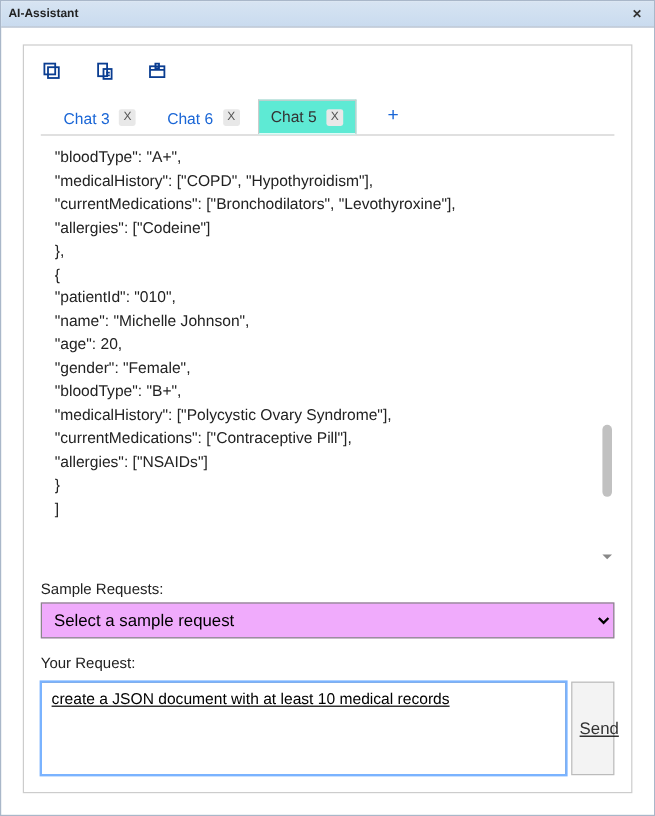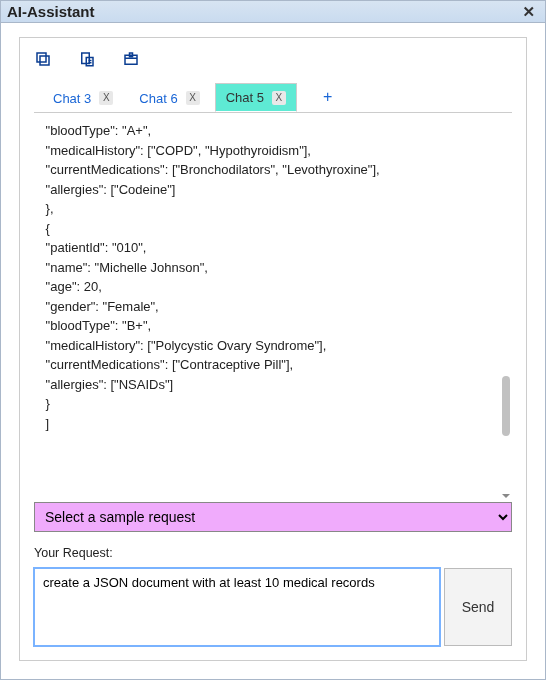--- a/index.html
+++ b/index.html
@@ -22,21 +22,21 @@
   }
   .titlebar {
     background: linear-gradient(#d7e4f2, #c9dbef);
     border-bottom: 1px solid #a9b7c9;
     height: 22px;
     display: flex;
     align-items: center;
     justify-content: space-between;
     padding: 0 6px 0 6px;
     font-weight: bold;
-    font-size: 15px;
+    font-size: 10px;
     color: #222;
   }
   .titlebar .close-x {
     font-weight: bold;
     cursor: default;
     color: #333;
     padding: 0 4px;
   }
   .content {
     flex: 1;
@@ -153,34 +153,35 @@
     height: 30px;
     padding: 4px 6px;
     font-size: 14px;
     border: 1px solid #888;
     background: #f0abfc;
   }
   .request-row {
     display: flex;
     gap: 4px;
     margin-top: 4px;
+    text-decoration: underline;
   }
   .request-input {
     flex: 1;
     height: 78px;
     border: 1px solid #888;
     outline: 2px solid #7ab3ff;
     outline-offset: -1px;
     padding: 6px 8px;
     font-family: inherit;
     font-size: 13px;
     resize: none;
   }
   .send-btn {
-    width: 68px;
+    width: 36px;
     border: 1px solid #bbb;
     background: #f3f3f3;
     font-size: 14px;
     color: #333;
     cursor: pointer;
   }
 </style>
 </head>
 <body>
 
@@ -246,20 +247,21 @@
  }
  ]</div>
         <div class="scrollbar">
           <div class="scroll-thumb"></div>
         </div>
         <svg class="down-arrow" viewBox="0 0 12 12">
           <path d="M2 4 L6 8 L10 4 Z" fill="#888"></path>
         </svg>
       </div>
 
+      <div class="section-label">Sample Requests:</div>
       <select class="sample-select">
         <option>Select a sample request</option>
       </select>
 
       <div class="section-label">Your Request:</div>
       <div class="request-row">
         <textarea class="request-input" style="">create a JSON document with at least 10 medical records</textarea>
         <button class="send-btn">Send</button>
       </div>
 

